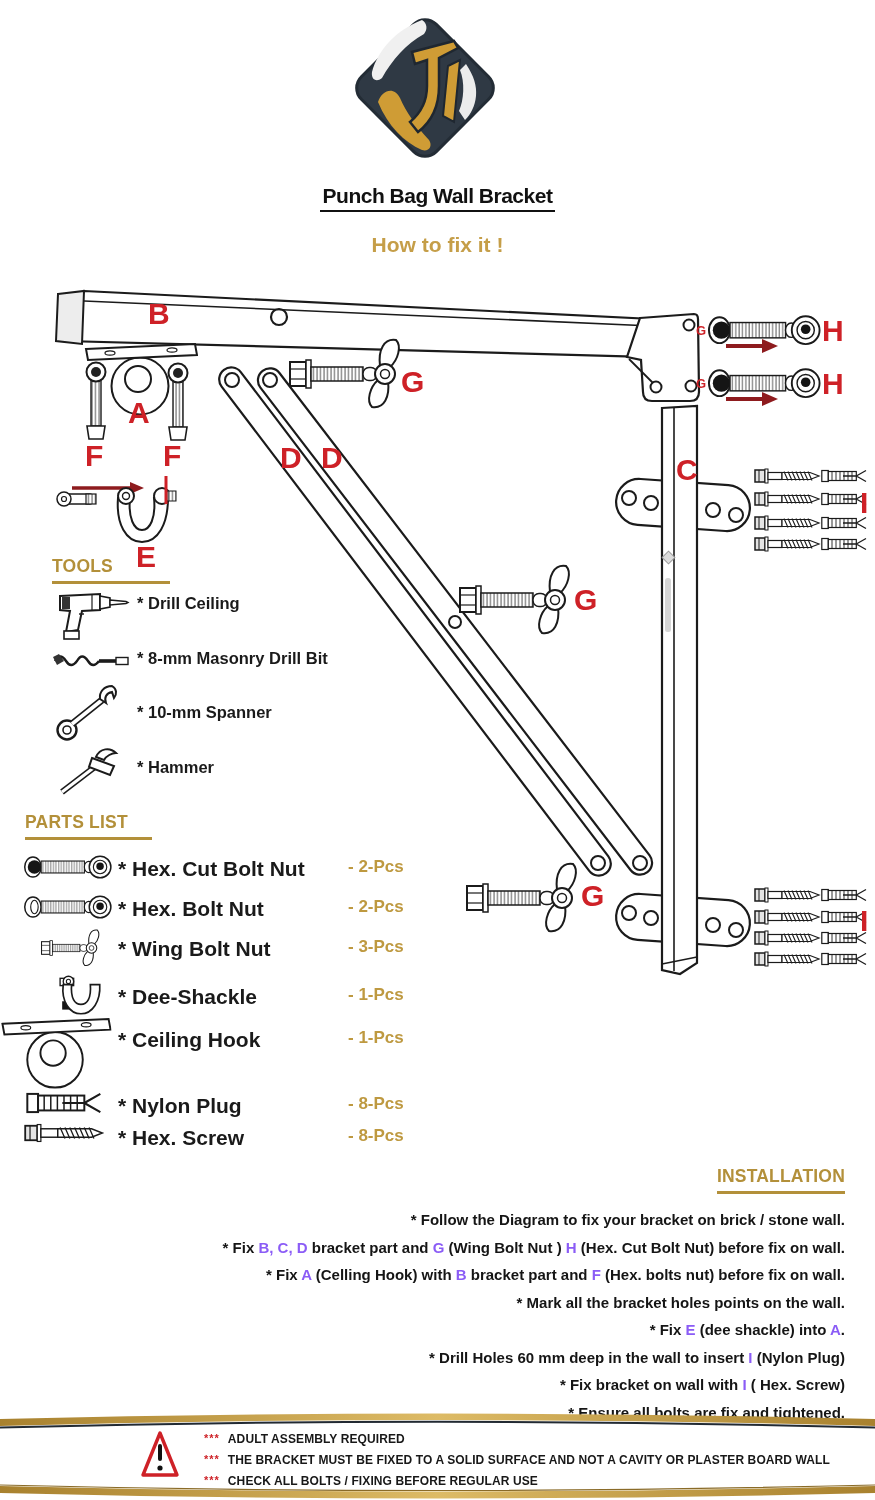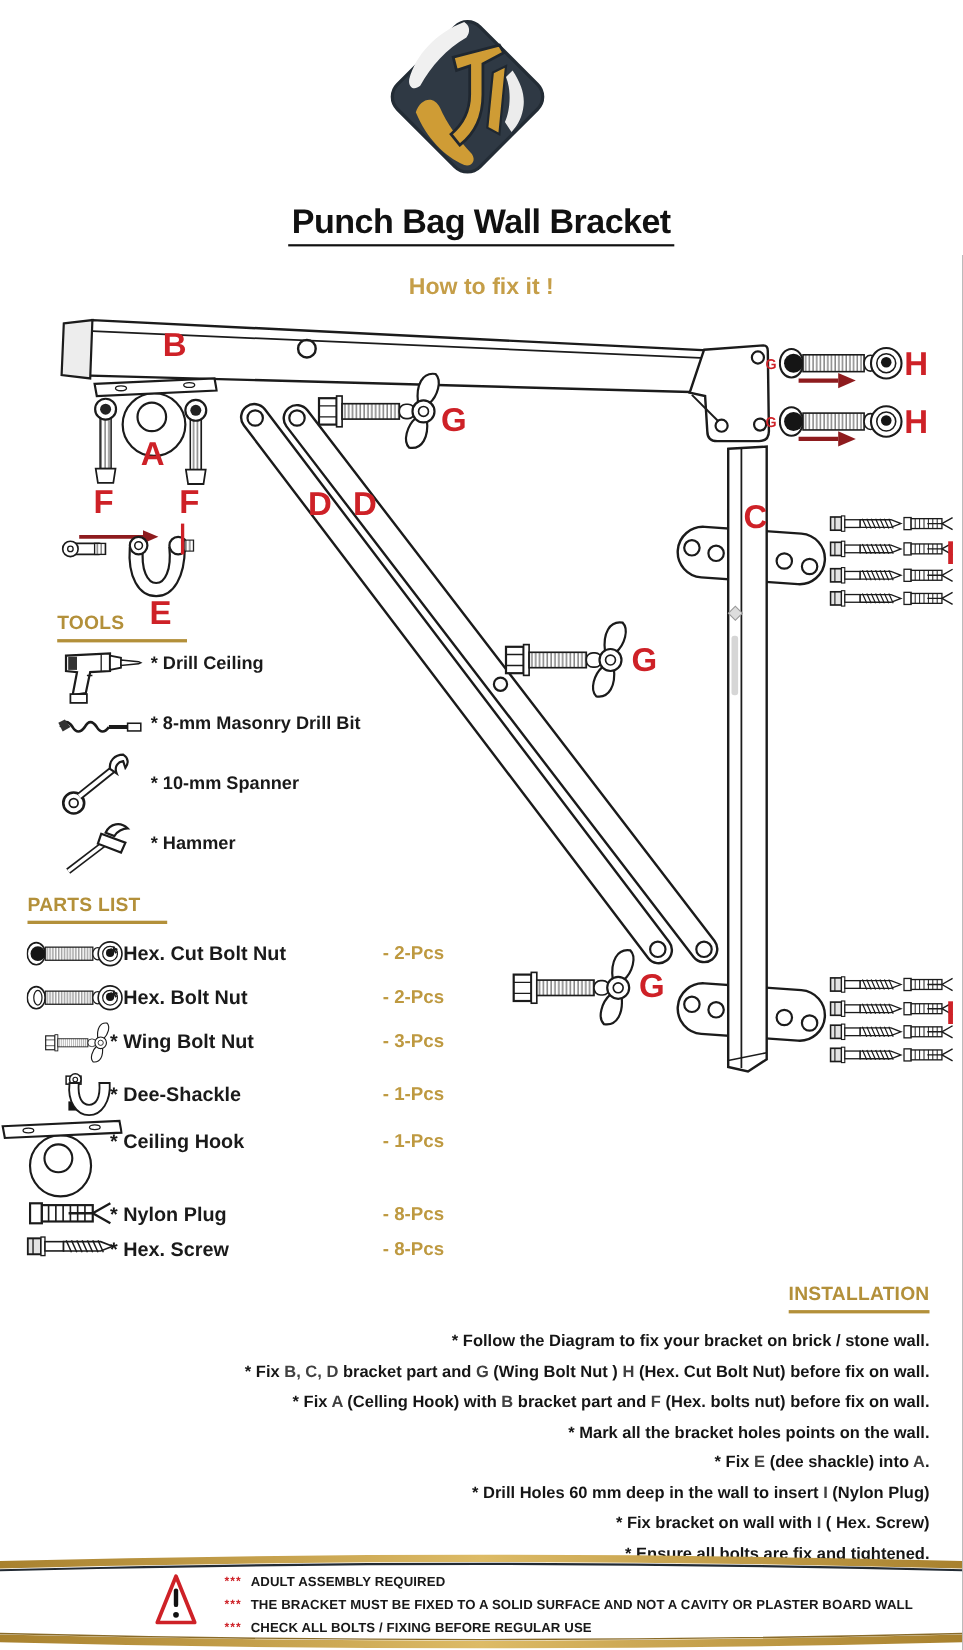--- a/index.html
+++ b/index.html
@@ -1,42 +1,42 @@
 <!DOCTYPE html>
 <html><head>
 <meta charset="utf-8">
 <style>
   html,body{margin:0;padding:0;background:#888;}
   .page{position:relative;width:875px;height:1500px;background:#fff;overflow:hidden;
         font-family:"Liberation Sans","DejaVu Sans",sans-serif;color:#1a1a1a;}
   .abs{position:absolute;}
   
   .title-wrap{position:absolute;top:184px;left:0;right:0;text-align:center;}
-  .title-text{display:inline-block;font-size:31px;font-weight:bold;letter-spacing:-0.5px;
+  .title-text{display:inline-block;font-size:21px;font-weight:bold;letter-spacing:-0.5px;
               color:#111;border-bottom:2.5px solid #111;padding:0 3px 2px 3px;}
-  .subtitle{position:absolute;top:249px;left:0;right:0;text-align:center;
+  .subtitle{position:absolute;top:233px;left:0;right:0;text-align:center;
             font-size:21px;font-weight:bold;color:#C59E48;}
   
   .sec-head{display:inline-block;font-size:17.5px;font-weight:bold;color:#B3903A;
             border-bottom:3px solid #B3903A;padding-bottom:4px;letter-spacing:0.2px;}
   
   .tools{position:absolute;left:52px;top:556px;width:340px;height:250px;}
   .tool-icon{position:absolute;}
   .tool-label{position:absolute;left:85px;font-size:16.5px;font-weight:bold;white-space:nowrap;}
   
   .parts{position:absolute;left:0;top:812px;width:440px;height:350px;}
   .parts .sec-head{margin-left:25px;}
   .picon{position:absolute;}
-  .plabel{position:absolute;left:100px;font-size:18px;font-weight:bold;white-space:nowrap;}
+  .plabel{position:absolute;left:118px;font-size:21px;font-weight:bold;white-space:nowrap;}
   .pqty{position:absolute;left:348px;font-size:17px;font-weight:bold;color:#BE9940;white-space:nowrap;}
   
   .install{position:absolute;left:35px;top:1166px;width:810px;text-align:right;}
   .ilines{margin-top:12px;}
   .iline{font-size:15px;font-weight:bold;line-height:27.5px;white-space:nowrap;color:#151515;}
-  .iline .red{color:#404040;}
+  .iline .red{color:#8b5cf6;}
   
   .footer{position:absolute;left:0;top:1410px;width:875px;height:90px;}
   .warn-row{position:absolute;left:204px;white-space:nowrap;font-weight:bold;}
   .warn-stars{color:#CE2127;font-size:11px;letter-spacing:1px;margin-right:8px;vertical-align:1px;}
   .warn-text{color:#181818;font-size:12px;letter-spacing:0.1px;}
   
   svg text.lbl{font-family:"Liberation Sans",sans-serif;font-weight:bold;font-size:30px;fill:#CE2127;}
   svg text.lbl-sm{font-family:"Liberation Sans",sans-serif;font-weight:bold;font-size:13px;fill:#CE2127;}
   .ln{stroke:#1b1b1b;fill:none;}
 </style>

